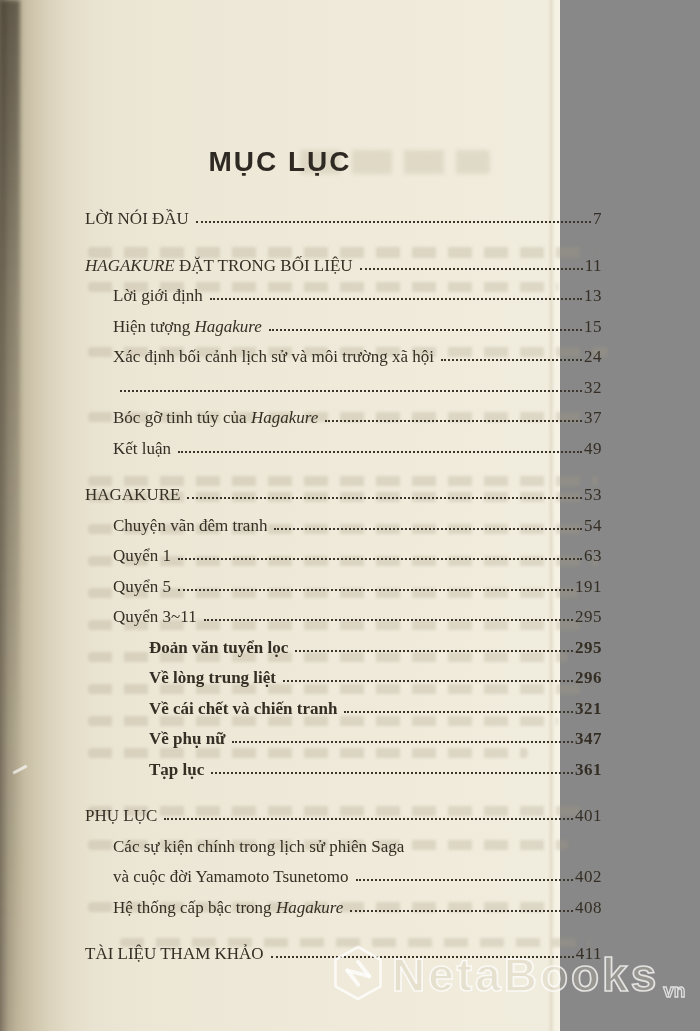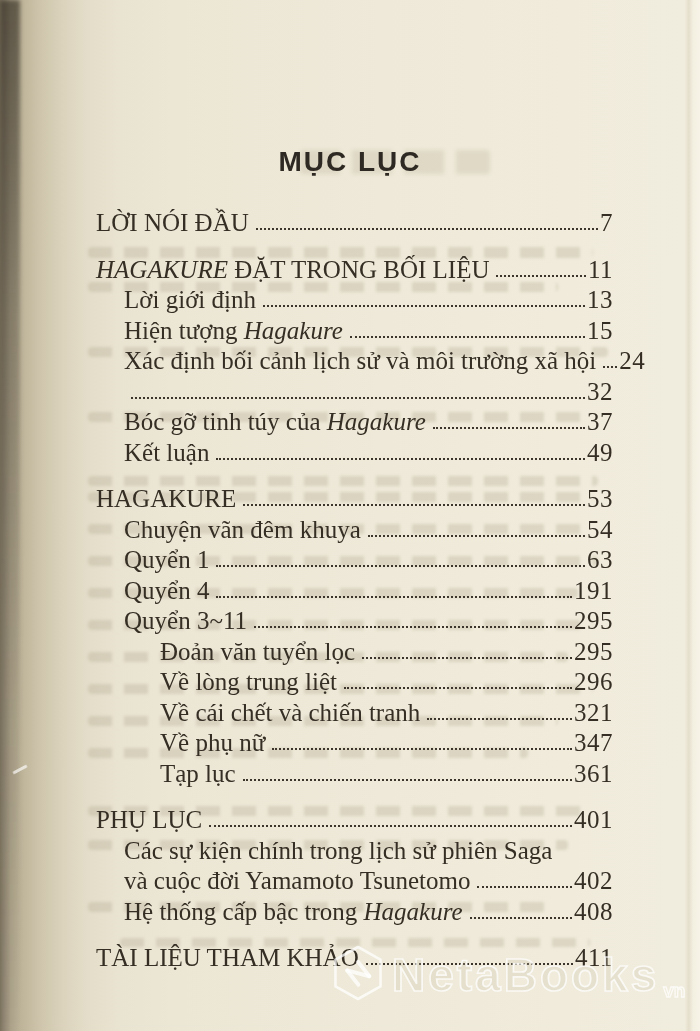--- a/index.html
+++ b/index.html
@@ -2,46 +2,46 @@
 <html><head>
 <meta charset="utf-8">
 <style>
   html,body{margin:0;padding:0;}
   body{
     width:700px;height:1031px;overflow:hidden;
     font-family:"Liberation Serif","DejaVu Serif",serif;
     background:#888;
   }
   .scan-page{
-    position:relative;width:700px;height:1031px;
+    position:relative;width:560px;height:1031px;
     background:linear-gradient(90deg,
       #7c735e 0%, #8d8370 0.5%, #aba189 1.5%, #beb49a 3%,
       #cfc6ad 6%, #dbd3bc 9%, #e4ddc9 12.5%, #e9e3d1 17%,
       #ece6d5 25%, #eee9d8 55%, #f0ebdb 80%, #f1edde 97.8%,
       #e4decb 98.4%, #f3efe1 99%, #f7f3e6 100%);
   }
   .spine-shade{
     position:absolute;left:0;top:0;width:20px;height:100%;
     background:linear-gradient(180deg, rgba(30,24,16,0.55) 0%,
       rgba(30,24,16,0.28) 30%, rgba(30,24,16,0.08) 70%, rgba(30,24,16,0) 100%);
     filter:blur(2px);
   }
   .page-title{
     position:absolute;top:146px;left:0;right:0;text-align:center;
     font-family:"Liberation Sans","DejaVu Sans",sans-serif;
     font-weight:800;font-size:28px;letter-spacing:2px;color:#2e2a23;
   }
   .toc{
-    position:absolute;left:96px;top:209px;width:517px;
-    color:#352e24;font-size:25px;
+    position:absolute;left:85px;top:209px;width:517px;
+    color:#352e24;font-size:17px;
   }
   .toc-row{display:flex;align-items:baseline;height:30.5px;white-space:nowrap;}
   .toc-row.group-start{margin-top:16px;}
   .toc-row.lvl1{padding-left:28px;}
-  .toc-row.lvl2{padding-left:64px;}
+  .toc-row.lvl2{padding-left:64px;font-weight:bold;}
   .toc-label .it{font-style:italic;}
   .dots{
     flex:1;min-width:14px;margin:0 2px 0 7px;
     border-bottom:2.6px dotted #3c352b;transform:translateY(-1px);
   }
   .pg{letter-spacing:0.5px;}
   .ghost{
     position:absolute;border-radius:4px;filter:blur(1.4px);opacity:0.5;
     background-image:repeating-linear-gradient(90deg,
       rgba(167,157,133,0.55) 0 24px, rgba(167,157,133,0) 24px 36px);
@@ -136,31 +136,31 @@
         <span class="toc-label"><span>Kết luận</span></span>
         <span class="dots"></span>
         <span class="pg">49</span>
       </div>
       <div class="toc-row lvl0 group-start">
         <span class="toc-label"><span>HAGAKURE</span></span>
         <span class="dots"></span>
         <span class="pg">53</span>
       </div>
       <div class="toc-row lvl1">
-        <span class="toc-label"><span>Chuyện vãn đêm khuya</span></span>
+        <span class="toc-label"><span>Chuyện vãn đêm tranh</span></span>
         <span class="dots"></span>
         <span class="pg">54</span>
       </div>
       <div class="toc-row lvl1">
         <span class="toc-label"><span>Quyển 1</span></span>
         <span class="dots"></span>
         <span class="pg">63</span>
       </div>
       <div class="toc-row lvl1">
-        <span class="toc-label"><span>Quyển 4</span></span>
+        <span class="toc-label"><span>Quyển 5</span></span>
         <span class="dots"></span>
         <span class="pg">191</span>
       </div>
       <div class="toc-row lvl1">
         <span class="toc-label"><span>Quyển 3~11</span></span>
         <span class="dots"></span>
         <span class="pg">295</span>
       </div>
       <div class="toc-row lvl2">
         <span class="toc-label"><span>Đoản văn tuyển lọc</span></span>

